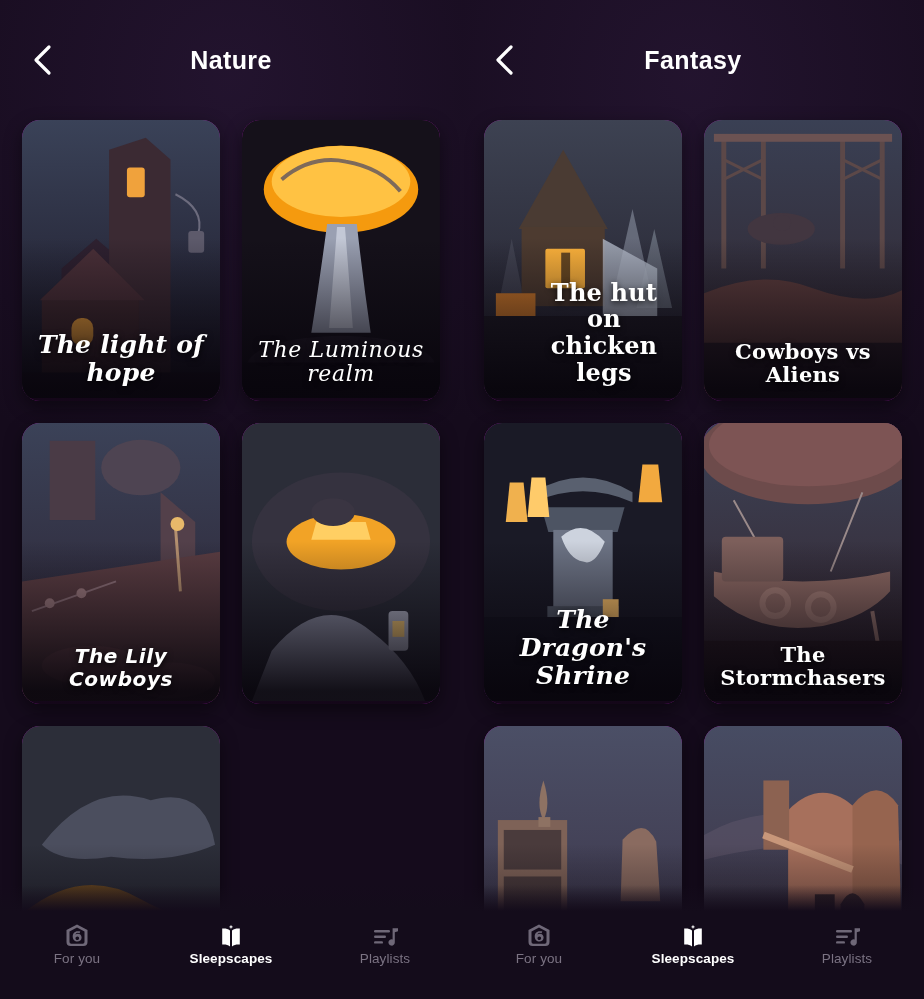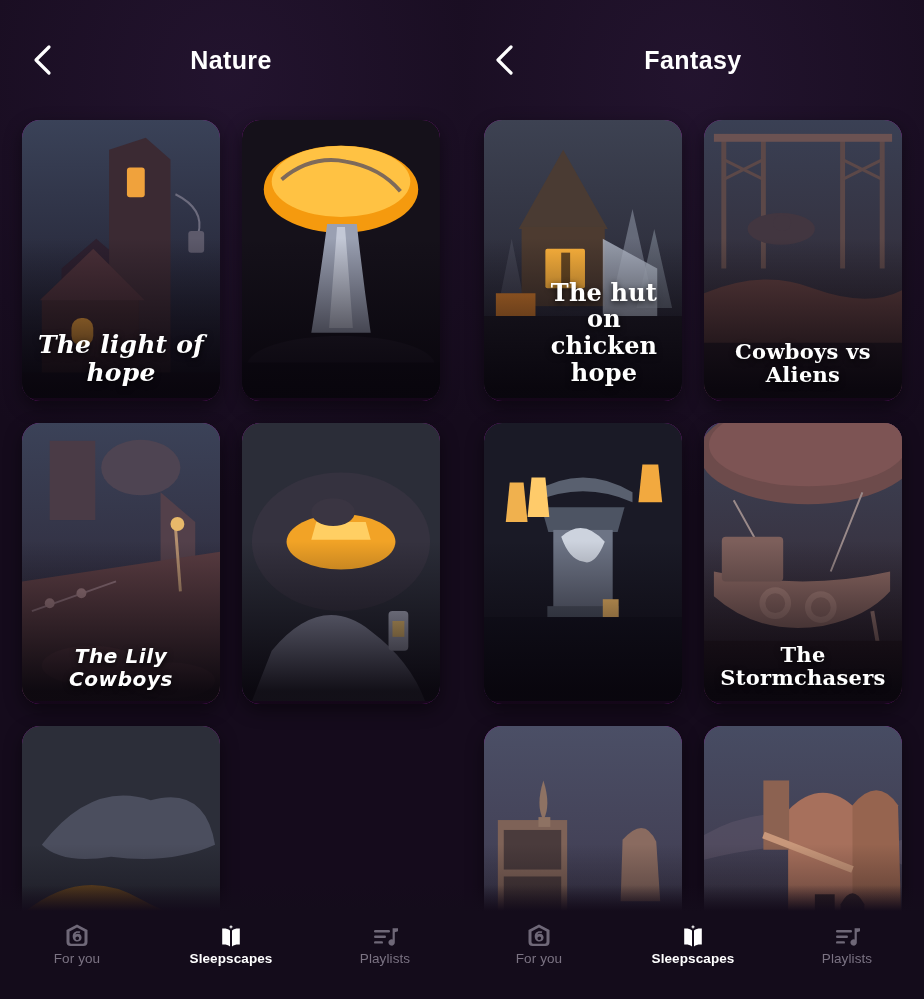--- a/index.html
+++ b/index.html
@@ -143,20 +143,21 @@
             <ellipse cx="100" cy="70" rx="78" ry="44" fill="#f59a0e"></ellipse>
             <ellipse cx="100" cy="62" rx="70" ry="36" fill="#ffc243"></ellipse>
             <path d="M40 60 Q70 35 105 42 Q140 48 160 72" stroke="#7e6a5a" stroke-width="4" fill="none"></path>
             <path d="M86 105 Q78 165 70 215 L130 215 Q122 160 116 105 Z" fill="#9aa0b2"></path>
             <path d="M96 108 Q92 160 88 210 L112 210 Q108 158 104 108 Z" fill="#c3c8d6"></path>
             <ellipse cx="100" cy="248" rx="95" ry="30" fill="#221c28"></ellipse>
             <rect x="0" y="245" width="200" height="36" fill="#120e17"></rect>
           </svg>
         </div>
         <div class="shade"></div>
+        <div class="title t-script">The Luminous realm</div>
       </div>
 
       <div class="card">
         <div class="art">
           <svg class="sc" viewBox="0 0 200 281" preserveAspectRatio="xMidYMid slice">
             <defs>
                 <linearGradient id="n3" x1="0" y1="0" x2="0" y2="1">
                   <stop offset="0" stop-color="#3b4258"></stop>
                   <stop offset="1" stop-color="#2a2130"></stop>
                 </linearGradient>
@@ -282,21 +283,21 @@
             <rect x="62" y="130" width="40" height="40" rx="2" fill="#ffb43c"></rect>
             <rect x="78" y="134" width="9" height="32" fill="#6a4a22"></rect>
             <path d="M120 120 L175 150 L175 200 L120 200 Z" fill="#b9c2d0" opacity=".75"></path>
             <rect x="12" y="175" width="40" height="24" fill="#c8762a"></rect>
             <rect x="0" y="198" width="200" height="83" fill="#1d1a24"></rect>
           </svg>
         </div>
         <div class="shade"></div>
         <div class="title t-fancy">
           <div>The hut on</div>
-          <div>chicken hope</div>
+          <div>chicken legs</div>
         </div>
       </div>
 
       <div class="card">
         <div class="art">
           <svg class="sc" viewBox="0 0 200 281" preserveAspectRatio="xMidYMid slice">
             <defs>
                 <linearGradient id="f2" x1="0" y1="0" x2="0" y2="1">
                   <stop offset="0" stop-color="#3a4054"></stop>
                   <stop offset="1" stop-color="#2e222a"></stop>
@@ -326,20 +327,24 @@
             <path d="M78 115 Q100 95 122 120 Q112 145 100 140 Q86 138 78 115 Z" fill="#cdd3de"></path>
             <rect x="64" y="185" width="72" height="12" fill="#545b69"></rect>
             <path d="M26 60 L40 60 L44 100 L22 100 Z" fill="#f0b14e"></path>
             <path d="M48 55 L62 55 L66 95 L44 95 Z" fill="#ffcb6a"></path>
             <path d="M160 42 L176 42 L180 80 L156 80 Z" fill="#f2a93f"></path>
             <rect x="120" y="178" width="16" height="22" fill="#ffc56b"></rect>
             <rect x="0" y="196" width="200" height="85" fill="#141420"></rect>
           </svg>
         </div>
         <div class="shade"></div>
+        <div class="title t-brush">
+          <div>The Dragon's</div>
+          <div>Shrine</div>
+        </div>
       </div>
 
       <div class="card">
         <div class="art">
           <svg class="sc" viewBox="0 0 200 281" preserveAspectRatio="xMidYMid slice">
             <defs>
                 <linearGradient id="f4" x1="0" y1="0" x2="0" y2="1">
                   <stop offset="0" stop-color="#3d4357"></stop>
                   <stop offset="1" stop-color="#33222a"></stop>
                 </linearGradient>

